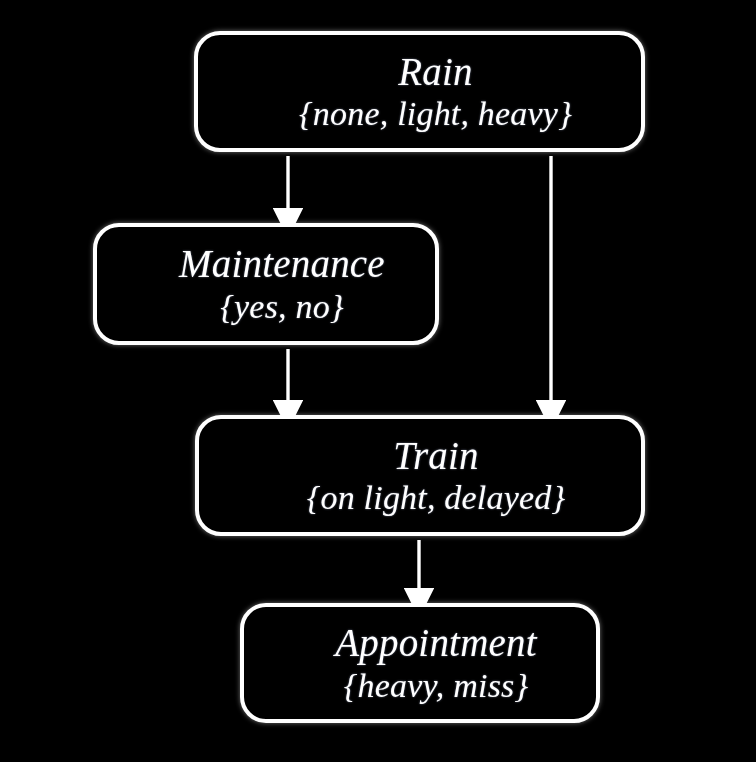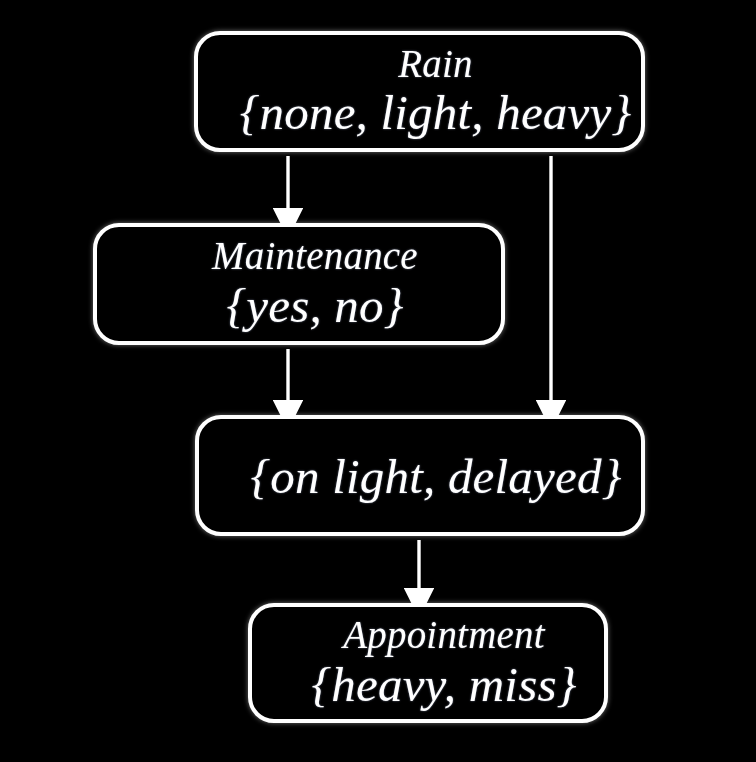--- a/index.html
+++ b/index.html
@@ -41,27 +41,27 @@
   .node .nm,
   .node .dom {
     font-style: italic;
     font-weight: 400;
     line-height: 1.04;
     letter-spacing: 0.2px;
     text-shadow: 0 0 2px rgba(200,215,255,0.55);
     white-space: nowrap;
   }
   .node .nm  { font-size: 39px; }
-  .node .dom { font-size: 49px; margin-top: 4px; }
+  .node .dom { font-size: 34px; margin-top: 4px; }
 
   
   #node-rain        { left: 194px; top: 31px;  width: 451px; height: 121px; }
-  #node-maintenance { left: 93px;  top: 223px; width: 412px; height: 122px; }
+  #node-maintenance { left: 93px;  top: 223px; width: 346px; height: 122px; }
   #node-train       { left: 195px; top: 415px; width: 450px; height: 121px; }
-  #node-appointment { left: 240px; top: 603px; width: 360px; height: 120px; margin-left: 8px; }
+  #node-appointment { left: 240px; top: 603px; width: 360px; height: 120px; }
 </style>
 </head>
 <body>
 
 <div id="canvas">
 
   <svg class="edges" viewBox="0 0 756 762" width="756" height="762" aria-hidden="true">
     <defs>
       <marker id="arrowhead" markerWidth="9" markerHeight="9" refX="1.2" refY="4.5" orient="auto" markerUnits="strokeWidth">
         <path d="M0,0 L9,4.5 L0,9 Z" fill="#ffffff"></path>
@@ -80,20 +80,21 @@
     <div class="nm">Rain</div>
     <div class="dom">{none, light, heavy}</div>
   </div>
 
   <div class="node" id="node-maintenance">
     <div class="nm">Maintenance</div>
     <div class="dom">{yes, no}</div>
   </div>
 
   <div class="node" id="node-train">
+    <div class="nm">Train</div>
     <div class="dom">{on light, delayed}</div>
   </div>
 
   <div class="node" id="node-appointment">
     <div class="nm">Appointment</div>
     <div class="dom">{heavy, miss}</div>
   </div>
 
 </div>
 

